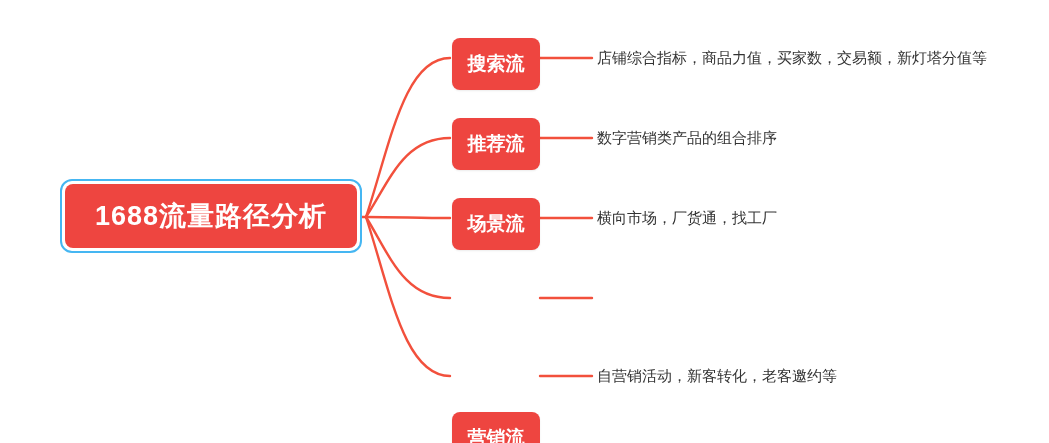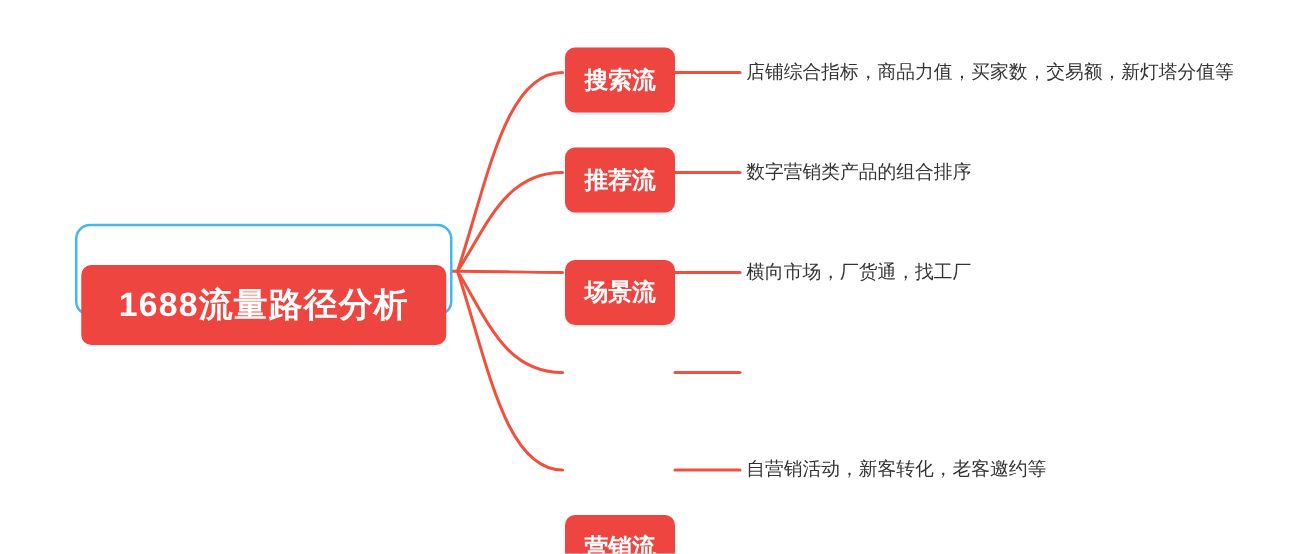--- a/index.html
+++ b/index.html
@@ -43,21 +43,20 @@
   .root-node {
     width: 100%; height: 100%;
     background: var(--node-red);
     border-radius: 8px;
     display: flex; align-items: center; justify-content: center;
     color: #ffffff;
     font-size: 27px;
     font-weight: bold;
     letter-spacing: 1px;
     white-space: nowrap;
-    margin-top: 28px;
   }
   .branch-node {
     position: absolute;
     left: 452px;
     width: 88px; height: 52px;
     background: var(--node-red);
     border-radius: 8px;
     display: flex; align-items: center; justify-content: center;
     color: #ffffff;
     font-size: 19px;
@@ -68,21 +67,21 @@
   .branch-desc {
     position: absolute;
     left: 597px;
     font-size: 15px;
     color: var(--desc-text);
     white-space: nowrap;
     line-height: 22px;
   }
   .bn-1 { top: 38px; }  .bd-1 { top: 47px; }
   .bn-2 { top: 118px; } .bd-2 { top: 127px; }
-  .bn-3 { top: 208px; text-align: center; } .bd-3 { top: 207px; }
+  .bn-3 { top: 198px; text-align: center; } .bd-3 { top: 207px; }
   .bn-4 { top: 278px; } .bd-4 { top: 287px; }
   .bn-5 { top: 376px; margin-top: 36px; } .bd-5 { top: 365px; }
   .watermark {
     position: absolute;
     left: 781px; top: 385px;
     display: flex; align-items: center;
     gap: 5px;
   }
   .watermark-text {
     font-size: 27px;

